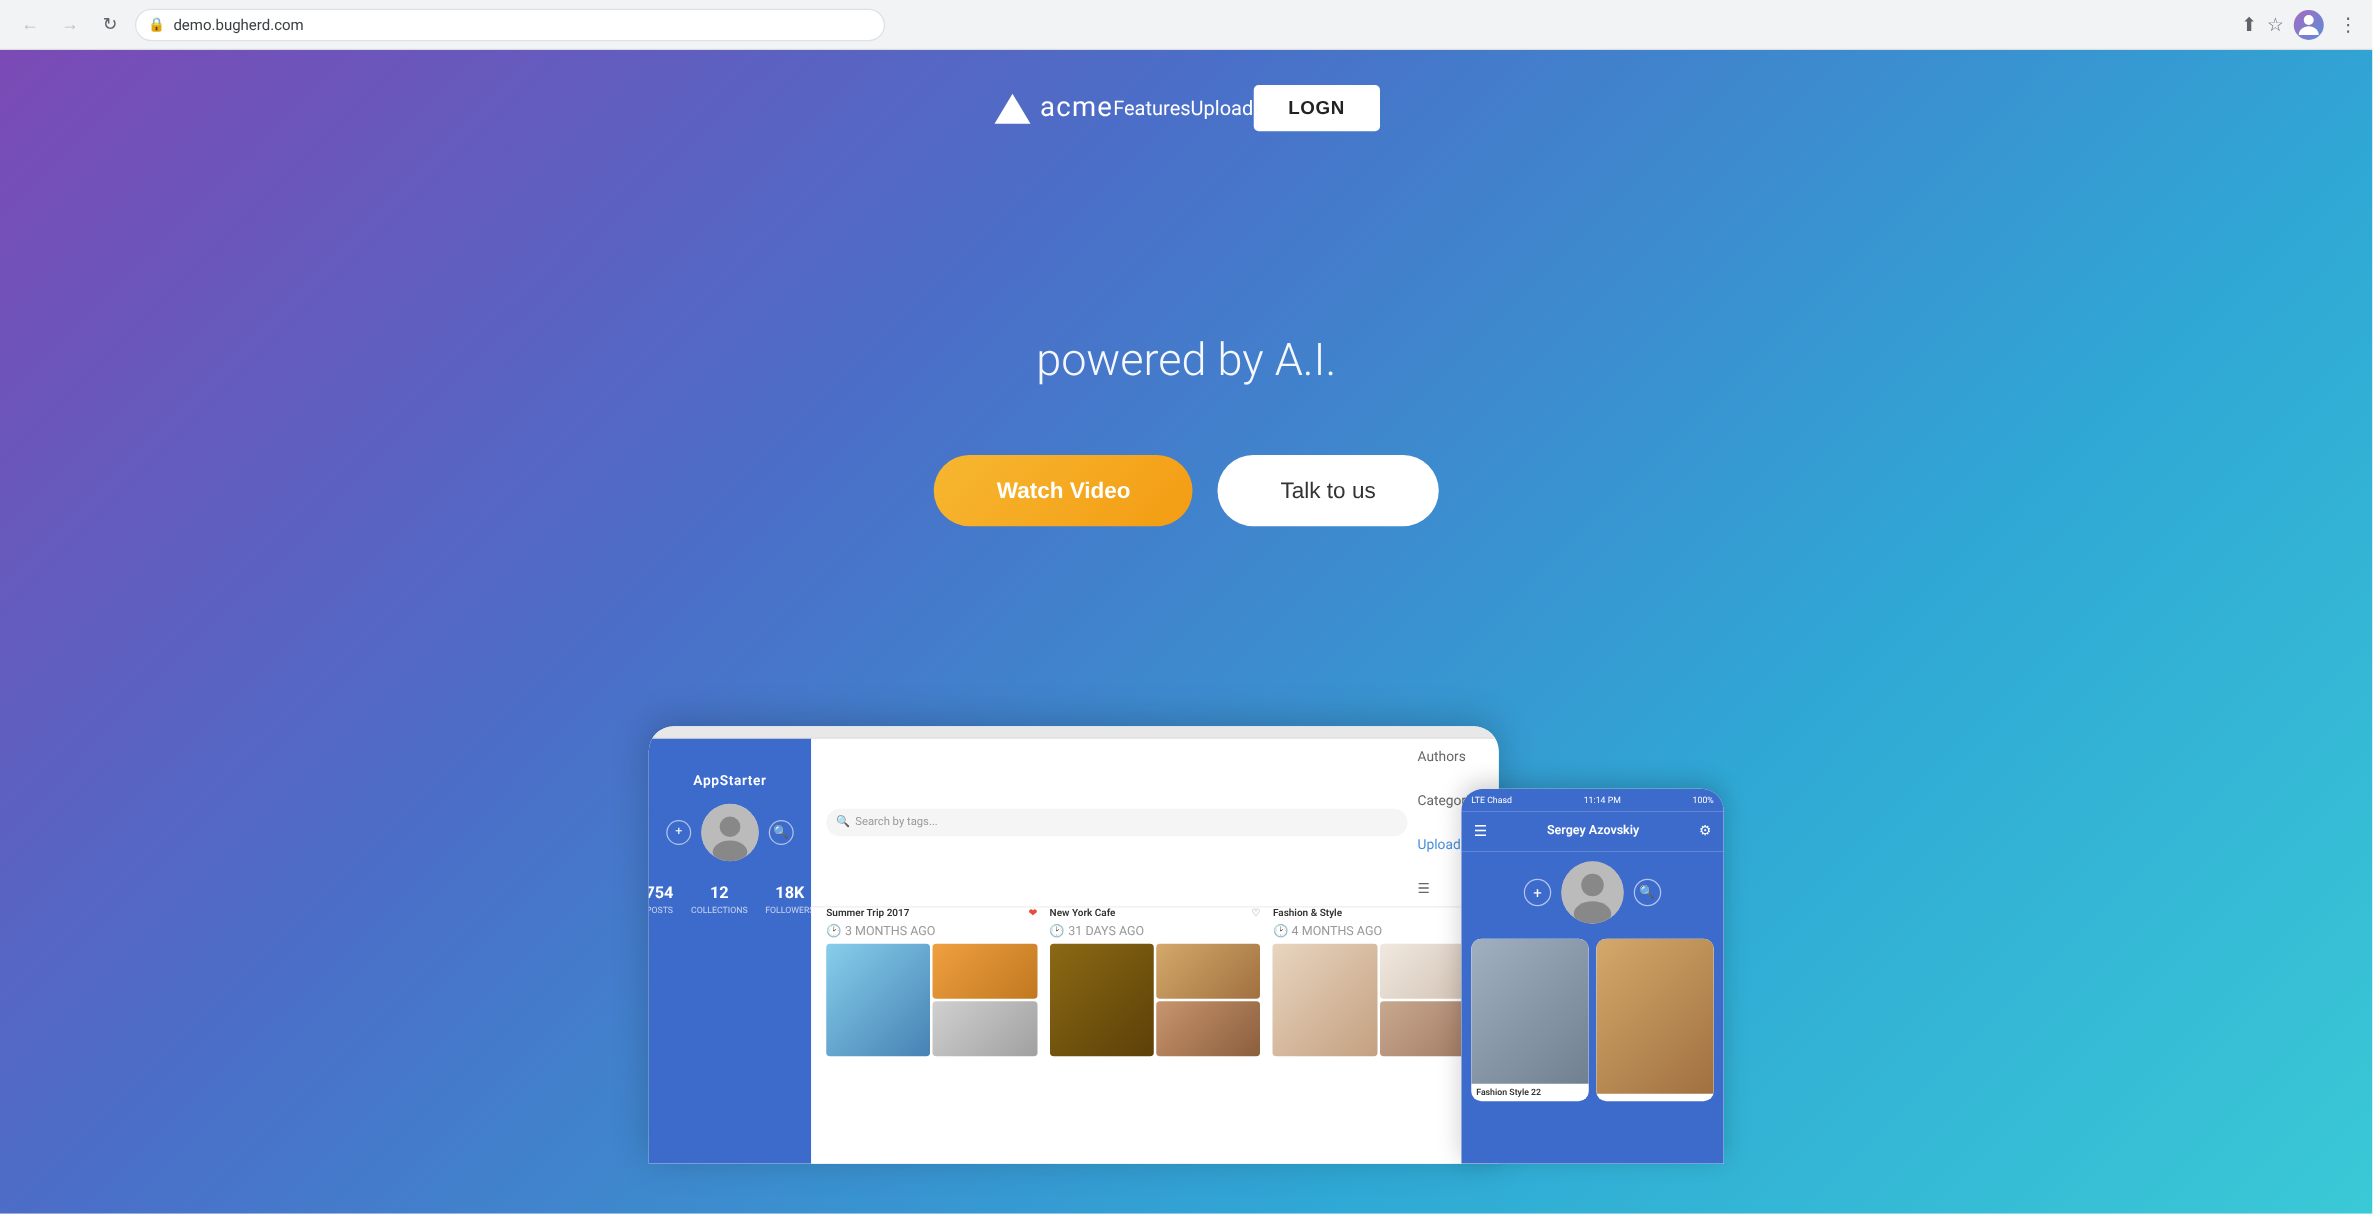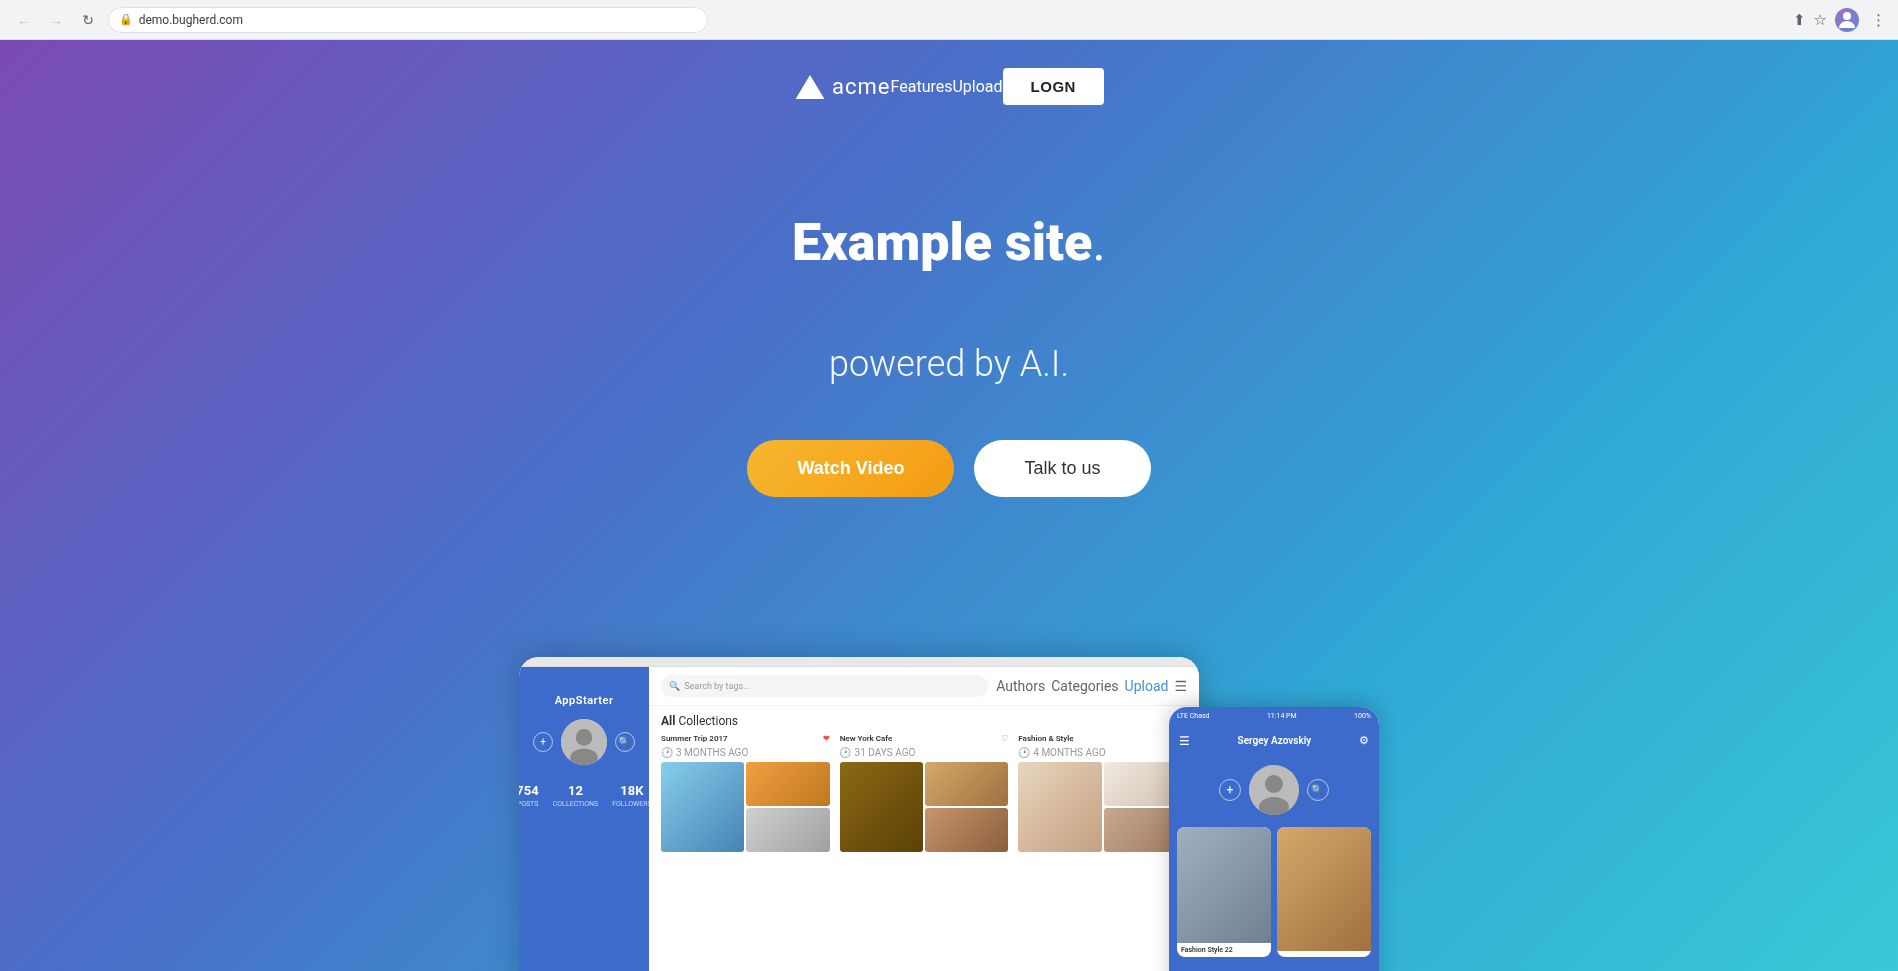--- a/index.html
+++ b/index.html
@@ -251,24 +251,25 @@
       border-radius: 11px;
       display: flex;
       align-items: center;
       padding: 0 8px;
       gap: 4px;
       font-size: 9px;
       color: #999;
     }
     .toolbar-links {
       display: flex;
-      gap: 6px;
-      font-size: 14px;
+      gap: 22px;
+      font-size: 11px;
       color: #666;
       margin-left: auto;
+      flex-direction: column;
     }
     .toolbar-link-active { color: #4a90d9; }
     .app-collections-header {
       padding: 8px 12px 6px;
       font-size: 12px;
       color: #333;
     }
     .app-collections-header strong { font-weight: 700; }
     .collections-grid {
       display: flex;
@@ -452,23 +453,20 @@
       <span>acme</span>
     </div>
     <div class="nav-right">
       <a class="nav-link">Features</a>
       <a class="nav-link">Upload</a>
       <button class="nav-login-btn">LOGN</button>
     </div>
   </nav>
 
   <div class="hero">
-    <h1 class="hero-title">
-      <strong>Example site</strong><span>.</span>
-    </h1>
     <p class="hero-subtitle">
       <br>
       <span>powered by A.I.</span>
     </p>
     <div class="hero-buttons">
       <button class="btn-watch-video">Watch Video</button>
       <button class="btn-talk">Talk to us</button>
     </div>
   </div>
 
@@ -512,24 +510,20 @@
             <div class="search-bar">
               <span>🔍</span>
               <span>Search by tags...</span>
             </div>
             <div class="toolbar-links">
               <span>Authors</span>
               <span>Categories</span>
               <span class="toolbar-link-active">Upload</span>
               <span>☰</span>
             </div>
-          </div>
-          <div class="app-collections-header">
-            <strong>All</strong>
-            <span> Collections</span>
           </div>
           <div class="collections-grid">
 
             <div class="collection-item">
               <div class="collection-title-row">
                 <span>Summer Trip 2017</span>
                 <span class="collection-heart">❤</span>
               </div>
               <div class="collection-meta">🕑 3 MONTHS AGO</div>
               <div class="collection-img-grid">

